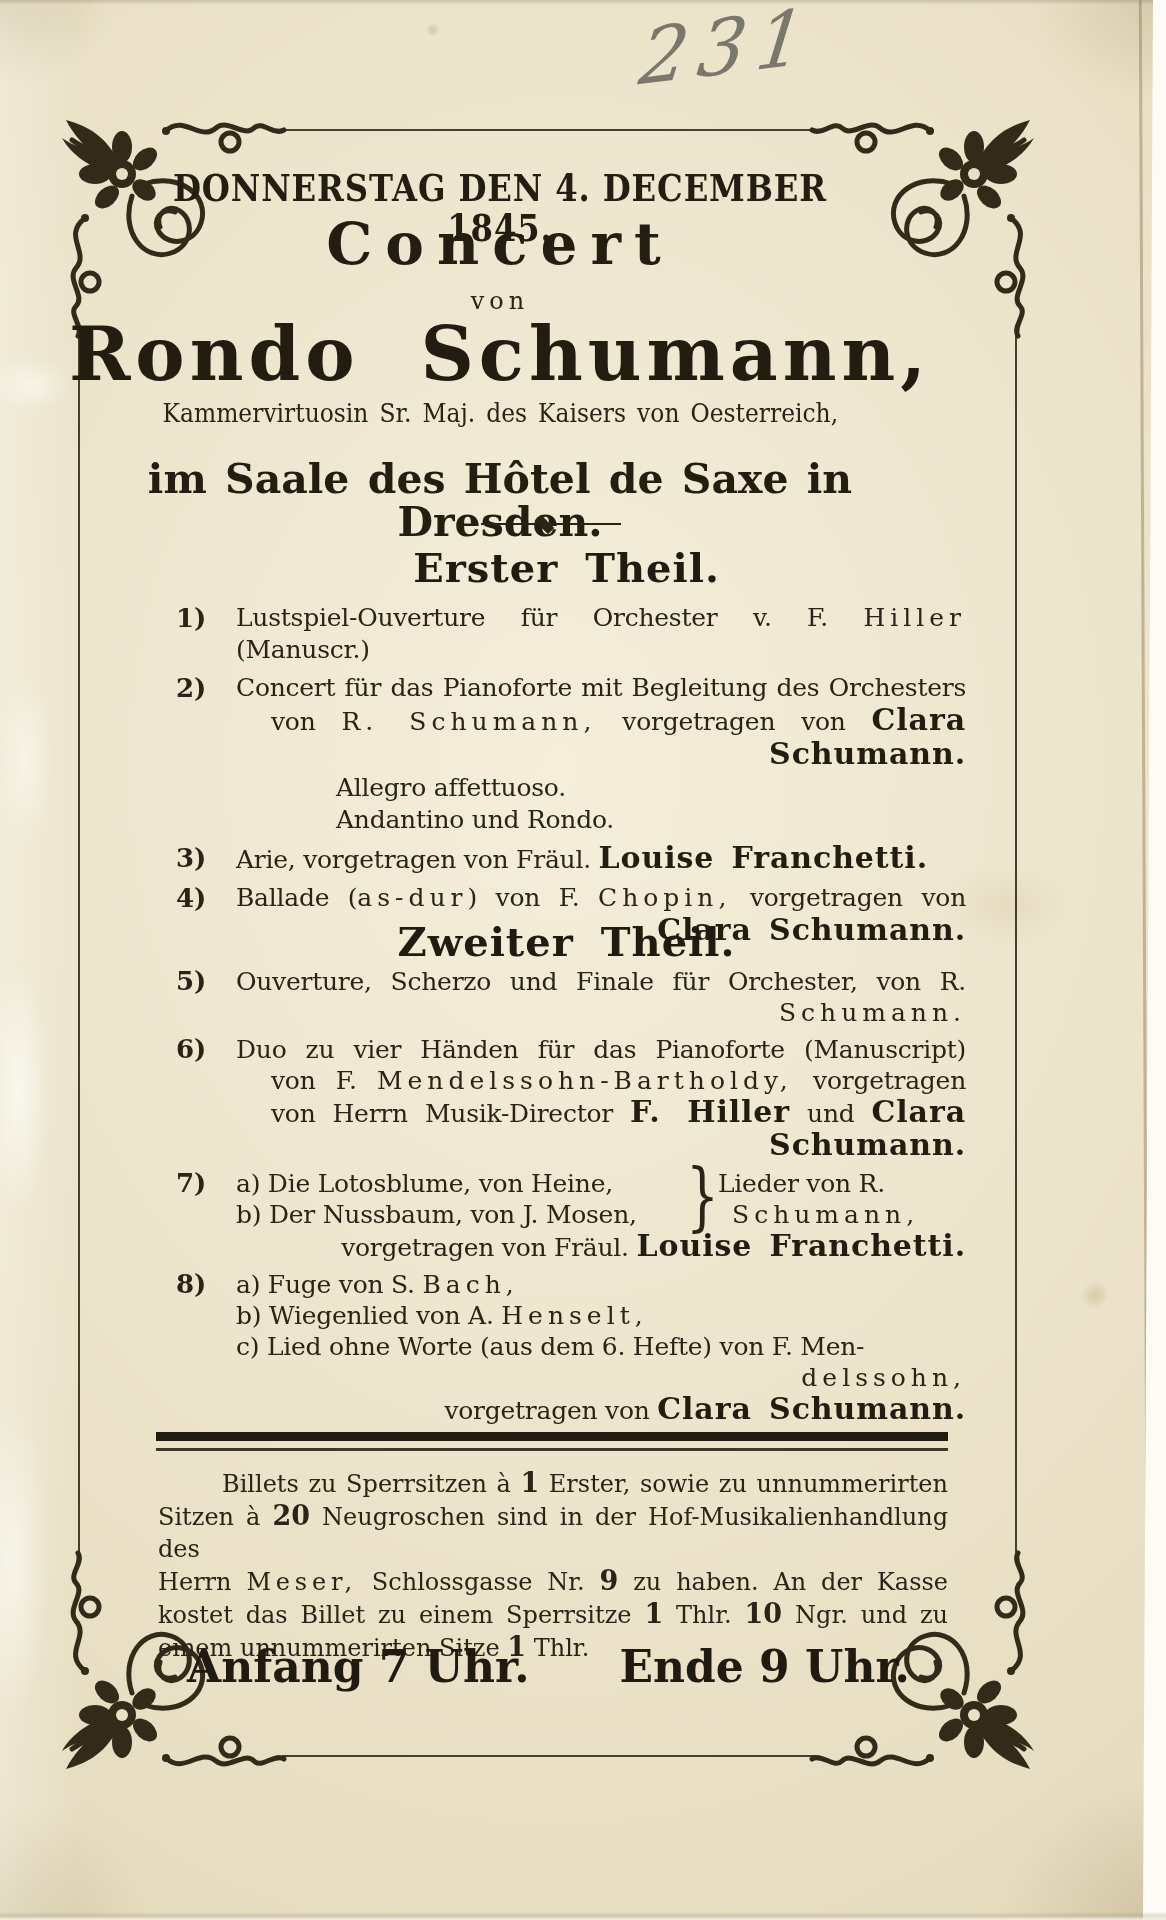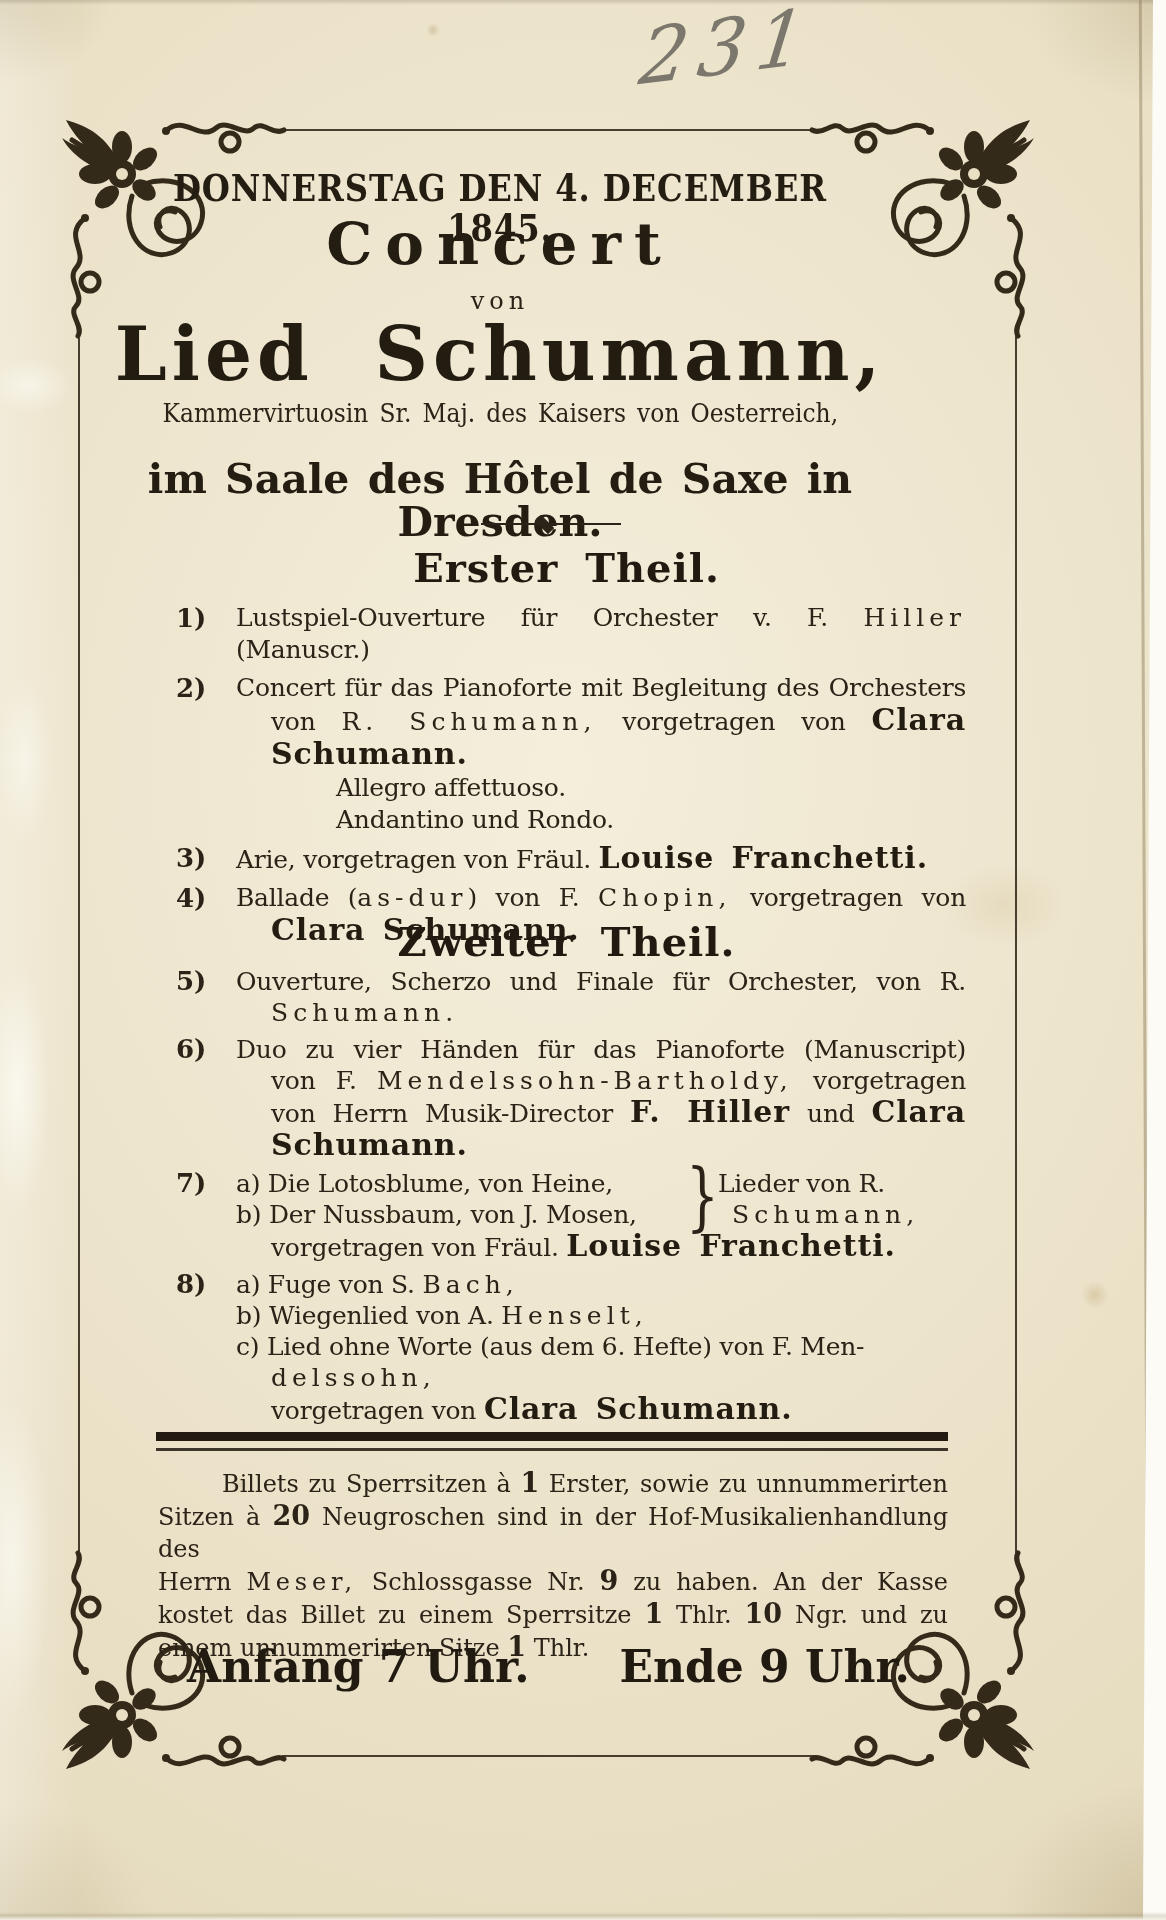--- a/index.html
+++ b/index.html
@@ -64,21 +64,21 @@
   .p-item{display:flex;margin-top:6px;}
   .p-item:first-child{margin-top:0;}
   .num{width:60px;font-weight:bold;font-size:26px;flex:0 0 60px;}
   #part1 .num{line-height:32px;}
   #part2 .num{line-height:31px;}
   .itx{width:730px;}
   .ln{font-size:25px;letter-spacing:-0.01em;}
   #part1 .ln{line-height:32px;}
   #part2 .ln{line-height:31px;}
   .fill{text-align:justify;text-align-last:justify;}
-  .ind1{margin-left:35px;}
+  .ind1{margin-left:35px;text-align:right;}
   .ind2{margin-left:100px;}
   .ind3{margin-left:64px;}
   .ind4{margin-left:14px;}
   .b{font-weight:bold;}
   .sp{letter-spacing:.2em;}
   .big{font-weight:bold;font-size:30px;letter-spacing:.03em;word-spacing:6px;color:#231c11;}
   .cols{position:relative;}
   .cols .ln{width:455px;}
   .brace{position:absolute;left:443px;top:-6px;font-size:74px;line-height:68px;
     font-weight:400;transform:scaleX(.7);color:#2b2317;}
@@ -149,21 +149,21 @@
   <svg id="orn-bl" class="orn" viewBox="0 0 260 260">
       <use href="#ornament-def"></use>
     </svg>
   <svg id="orn-br" class="orn" viewBox="0 0 260 260">
       <use href="#ornament-def"></use>
     </svg>
 
   <div id="date-line" class="hdr"><span class="squish">DONNERSTAG DEN 4. DECEMBER 1845.</span></div>
   <div id="title-concert" class="hdr">Concert</div>
   <div id="title-von" class="hdr">von</div>
-  <div id="artist-name" class="hdr">Lied Schumann,</div>
+  <div id="artist-name" class="hdr">Rondo Schumann,</div>
   <div id="artist-subtitle" class="hdr"><span class="squish">Kammervirtuosin Sr. Maj. des Kaisers von Oesterreich,</span></div>
   <div id="venue-line" class="hdr">im Saale des Hôtel de Saxe in Dresden.</div>
 
   <div id="divider">
     <div class="dline"></div>
     <div class="ddiamond"></div>
   </div>
 
   <div id="part1" class="part">
     <div class="part-heading">Erster Theil.</div>

